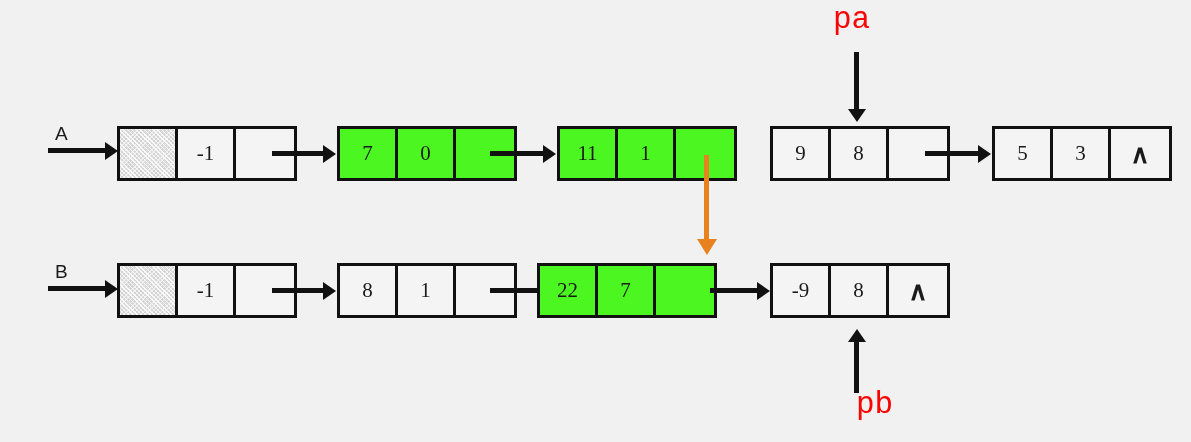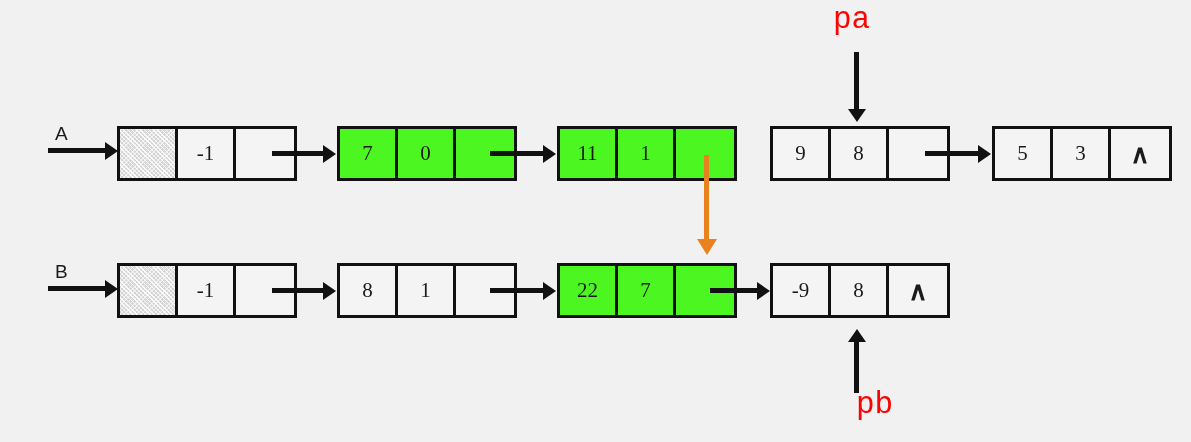--- a/index.html
+++ b/index.html
@@ -199,21 +199,21 @@
   </div>
   <div class="harrow" style="left:272px; top:288px; width:52px;"></div>
 
   <div class="node" style="left:337px; top:263px;">
     <div class="cell">8</div>
     <div class="cell">1</div>
     <div class="cell"></div>
   </div>
   <div class="harrow" style="left:490px; top:288px; width:54px;"></div>
 
-  <div class="node green" style="left:557px; top:263px;">
+  <div class="node green" style="left:537px; top:263px;">
     <div class="cell">22</div>
     <div class="cell">7</div>
     <div class="cell"></div>
   </div>
   <div class="harrow" style="left:710px; top:288px; width:48px;"></div>
 
   <div class="node" style="left:770px; top:263px;">
     <div class="cell">-9</div>
     <div class="cell">8</div>
     <div class="cell">

